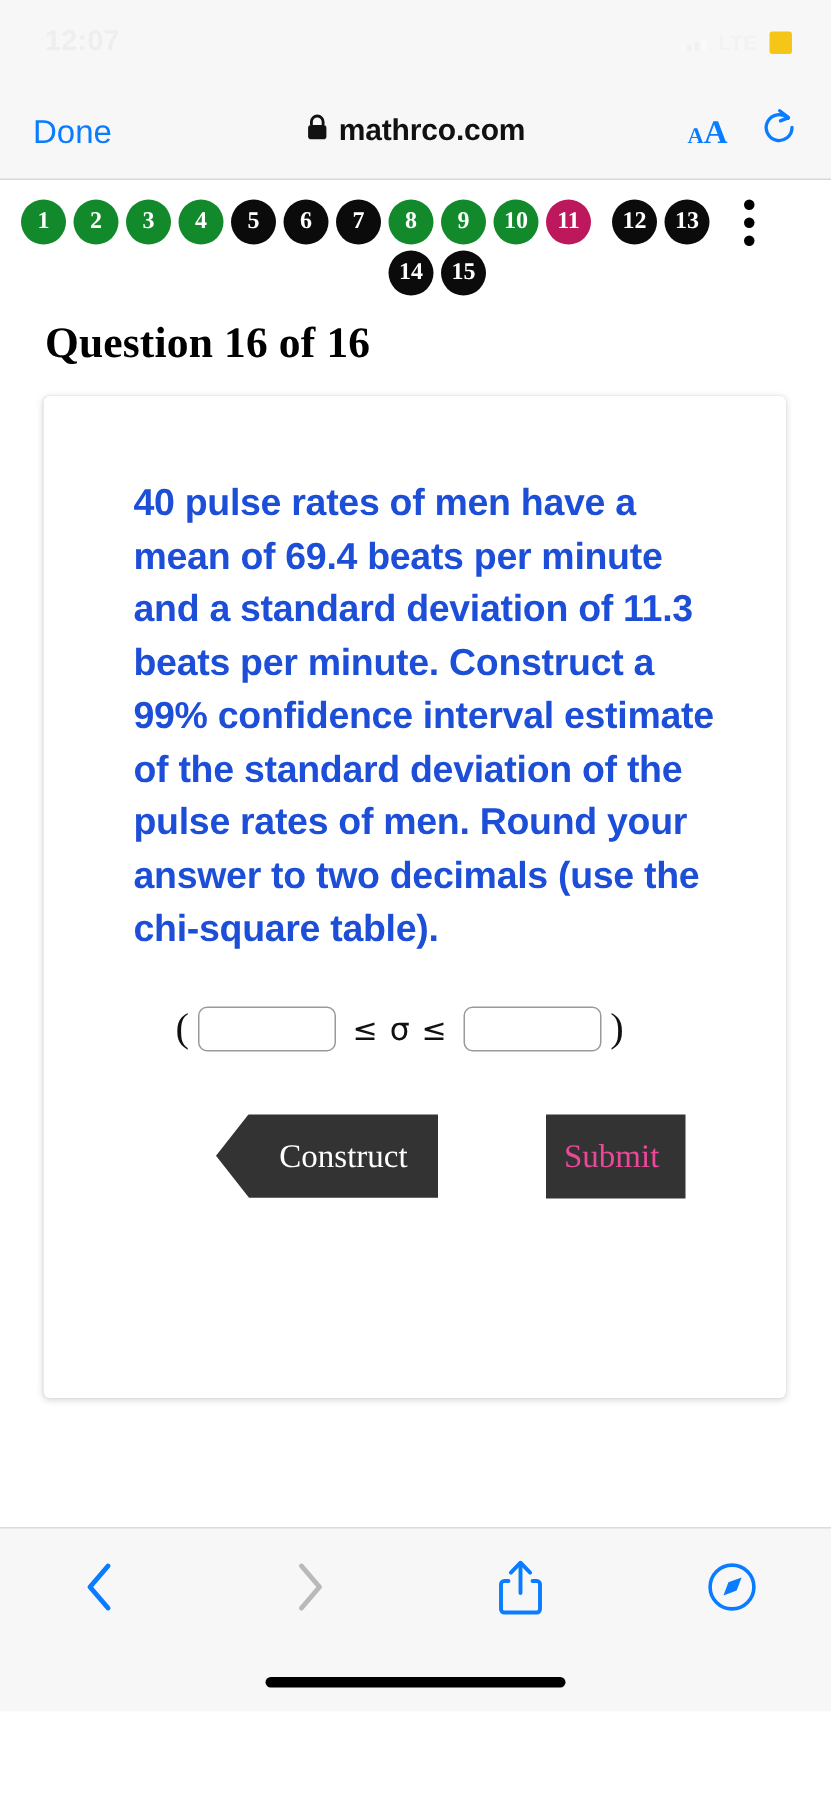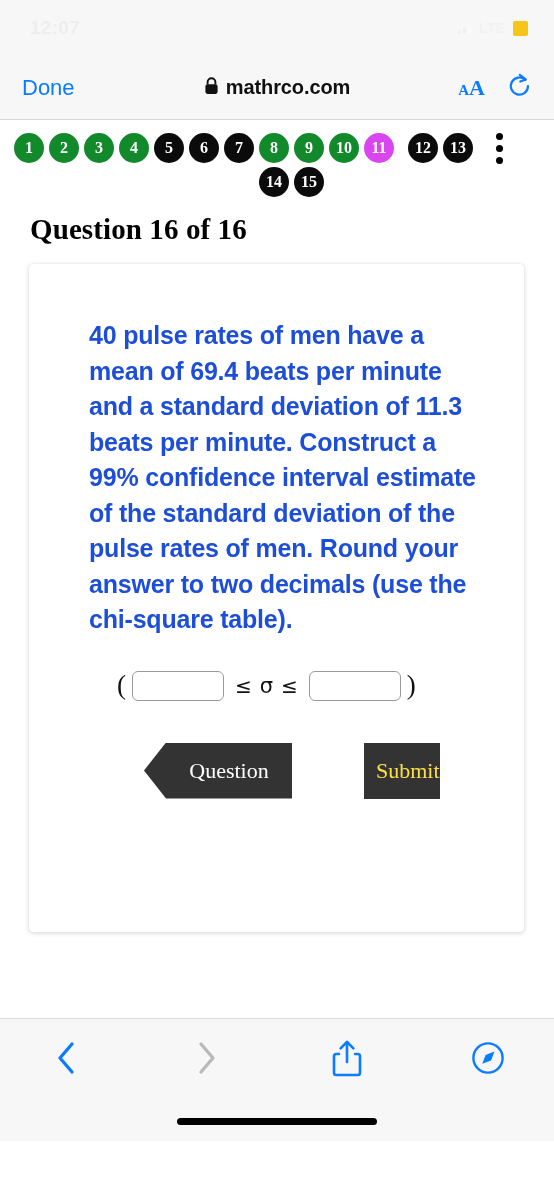--- a/index.html
+++ b/index.html
@@ -263,24 +263,24 @@
     display: flex;
     align-items: center;
     justify-content: center;
     padding-left: 22px;
     cursor: pointer;
     clip-path: polygon(22px 0, 100% 0, 100% 100%, 22px 100%, 0 50%);
     border: none;
   }
   .btn-submit {
     background: #333333;
-    color: #fde047;
+    color: #ec4899;
     font-family: "Liberation Serif", serif;
     font-size: 22px;
-    width: 76px;
+    width: 93px;
     height: 56px;
     display: flex;
     align-items: center;
     justify-content: flex-start;
     padding-left: 12px;
     cursor: pointer;
     overflow: hidden;
     white-space: nowrap;
     border: none;
   }
@@ -383,21 +383,21 @@
         </div>
         <div class="qbubble green" style="background: rgb(18, 138, 44);">
           <span>8</span>
         </div>
         <div class="qbubble green" style="background: rgb(18, 138, 44);">
           <span>9</span>
         </div>
         <div class="qbubble green" style="background: rgb(18, 138, 44);">
           <span>10</span>
         </div>
-        <div class="qbubble black" style="background: #d946ef;">
+        <div class="qbubble black" style="background: #be185d;">
           <span>11</span>
         </div>
         <div class="qbubble black" style="background: rgb(11, 11, 11); margin-left: 9px;">
           <span>12</span>
         </div>
         <div class="qbubble black" style="background: rgb(11, 11, 11);">
           <span>13</span>
         </div>
         <div class="kebab">
           <span></span>
@@ -424,21 +424,21 @@
       <span class="paren">(</span>
       <input class="ans-input" type="text" placeholder="" style="">
       <span class="ineq">≤</span>
       <span class="sigma">σ</span>
       <span class="ineq">≤</span>
       <input class="ans-input" type="text" placeholder="" style="">
       <span class="paren">)</span>
     </div>
 
     <div class="btn-row">
-      <button class="btn-prev">Question</button>
+      <button class="btn-prev">Construct</button>
       <button class="btn-submit">Submit</button>
     </div>
   </div>
 
   <div class="toolbar">
     <div class="toolbar-icons">
       <div class="tb-item">
         <span>
           <svg width="22" height="34" viewBox="0 0 22 34">
             <path d="M17 3L5 17l12 14" fill="none" stroke="#0a7cff" stroke-width="3.3" stroke-linecap="round" stroke-linejoin="round"></path>

